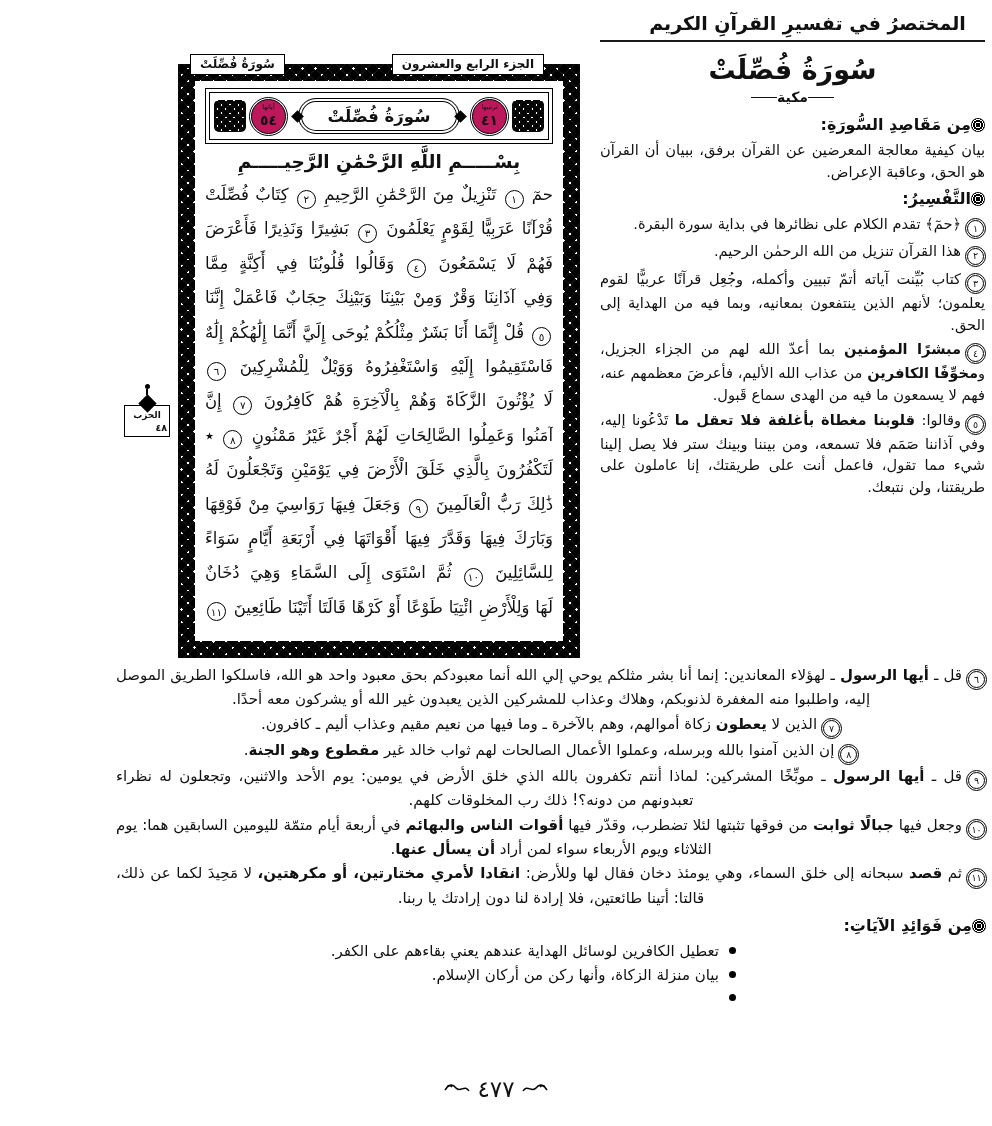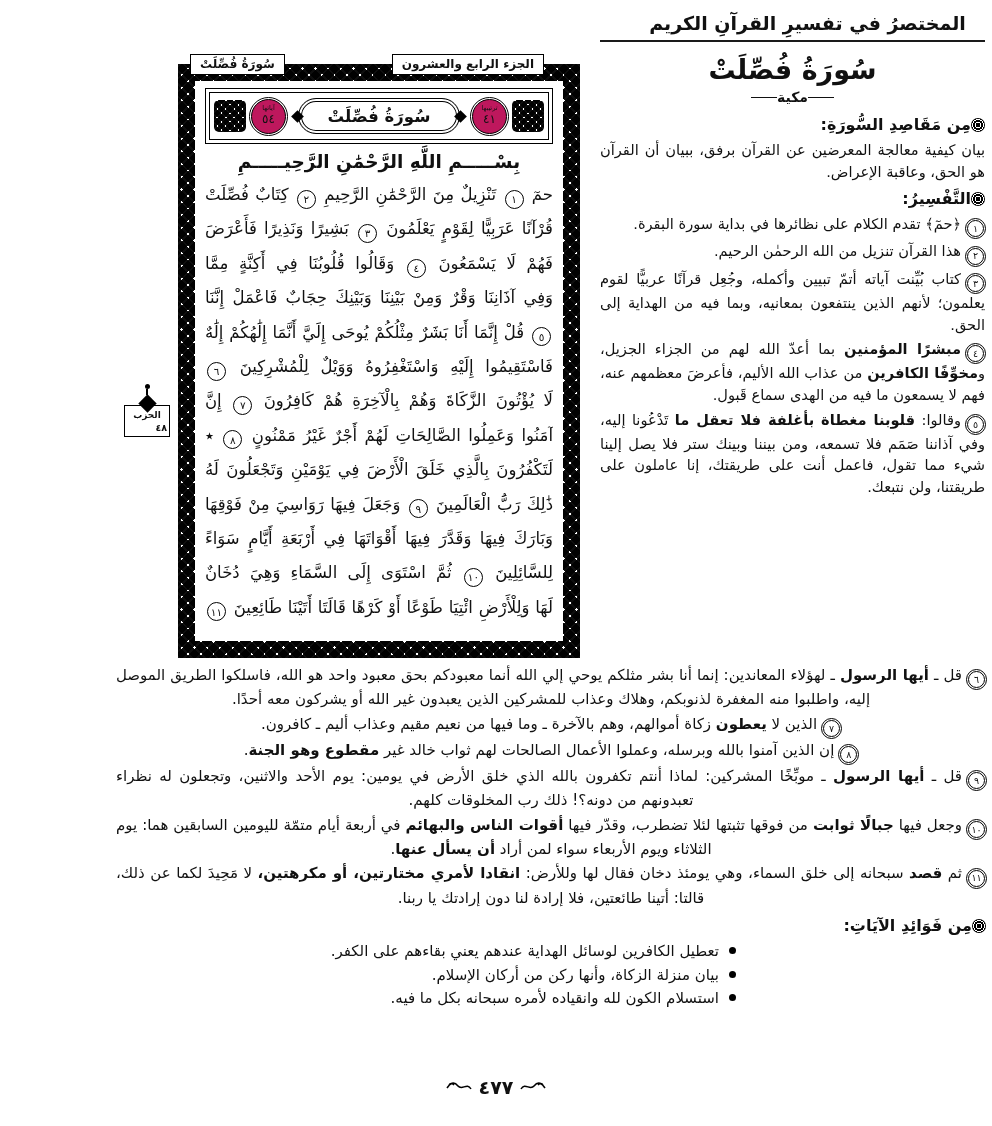--- a/index.html
+++ b/index.html
@@ -36,21 +36,21 @@
   .frame-inner{background:#fff;height:100%;box-sizing:border-box;padding:7px 10px 4px;}
   .band-wrap{border:1px solid #000;padding:3px;margin-bottom:7px;}
   .band{border:1.5px solid #000;height:42px;display:flex;align-items:center;gap:5px;padding:2px 4px;}
   .floral{width:32px;height:32px;flex:none;border-radius:5px;
     background-image:repeating-linear-gradient(45deg,#fff 0 1.3px,#0e0e0e 1.3px 6px),
                      repeating-linear-gradient(-45deg,#fff 0 1.3px,#0e0e0e 1.3px 6px);
     background-blend-mode:multiply;}
   .medallion{width:33px;height:33px;flex:none;border:1px solid #000;outline:1px solid #000;outline-offset:1.5px;
     border-radius:50%;display:flex;flex-direction:column;align-items:center;justify-content:center;line-height:1.15;background:#be185d;}
   .medallion .lbl{font-size:6.5px;}
-  .medallion .val{font-size:12px;font-weight:normal;}
+  .medallion .val{font-size:14px;font-weight:bold;}
   .cartouche{flex:1;height:34px;border:1.5px solid #000;border-radius:18px;margin:0 7px;position:relative;
     display:flex;align-items:center;justify-content:center;font-size:16.5px;font-weight:bold;
     box-shadow:inset 0 0 0 2px #fff,inset 0 0 0 3px #000;}
   .cartouche::before,.cartouche::after{content:"";position:absolute;width:9px;height:9px;background:#000;transform:rotate(45deg);}
   .cartouche::before{right:-6px;}
   .cartouche::after{left:-6px;}
   .basmala{text-align:center;font-size:18.5px;font-weight:bold;margin:3px 0 6px;}
   .qtext{font-size:16.5px;line-height:34.4px;}
   .qline{text-align:justify;text-align-last:justify;overflow:hidden;height:34.4px;}
   .aynum{display:inline-flex;align-items:center;justify-content:center;width:17px;height:17px;
@@ -64,21 +64,21 @@
   .hizb .lbl{font-size:9px;font-weight:bold;line-height:1.3;}
   .hizb .val{font-size:9.5px;font-weight:bold;line-height:1.2;text-align:right;}
   
   .bottom{position:absolute;top:664px;right:6px;left:116px;}
   .bottom .titem{font-size:15px;line-height:22.4px;text-align:justify;text-align-last:center;margin:0 0 2px;}
   .fawaid-list{margin:3px 250px 0 0;padding:0;}
   .fawaid-list .fitem{list-style:none;font-size:15px;line-height:23.4px;text-align:right;}
   .dot{display:inline-block;width:7px;height:7px;border-radius:50%;background:#000;margin-left:10px;vertical-align:2px;}
   
   .footer{position:absolute;left:0;right:0;top:1076px;display:flex;align-items:center;justify-content:center;gap:7px;}
-  .pagenum{font-size:19px;font-weight:bold;}
+  .pagenum{font-size:23px;font-weight:normal;}
   .flip{transform:scaleX(-1);}
 </style>
 </head>
 <body>
 
 <div class="page">
 
   <div class="right-col">
     <div class="book-logo">المختصرُ في تفسيرِ القرآنِ الكريم</div>
     <div class="logo-rule"></div>
@@ -165,21 +165,21 @@
     <p class="titem"><span class="tnum">١٠</span><span><span>وجعل فيها </span><span class="b">جبالًا ثوابت</span><span> من فوقها تثبتها لئلا تضطرب، وقدّر فيها </span><span class="b">أقوات الناس والبهائم</span><span> في أربعة أيام متمّة لليومين السابقين هما: يوم الثلاثاء ويوم الأربعاء سواء لمن أراد </span><span class="b">أن يسأل عنها</span><span>.</span></span></p>
     <p class="titem"><span class="tnum">١١</span><span><span>ثم </span><span class="b">قصد</span><span> سبحانه إلى خلق السماء، وهي يومئذ دخان فقال لها وللأرض: </span><span class="b">انقادا لأمري مختارتين، أو مكرهتين،</span><span> لا مَحِيدَ لكما عن ذلك، قالتا: أتينا طائعتين، فلا إرادة لنا دون إرادتك يا ربنا.</span></span></p>
 
     <div class="sec-head">
       <span class="rosette"></span>
       <span>مِن فَوَائِدِ الآيَاتِ:</span>
     </div>
     <div class="fawaid-list">
       <div class="fitem"><span class="dot"></span><span>تعطيل الكافرين لوسائل الهداية عندهم يعني بقاءهم على الكفر.</span></div>
       <div class="fitem"><span class="dot"></span><span>بيان منزلة الزكاة، وأنها ركن من أركان الإسلام.</span></div>
-      <div class="fitem"><span class="dot"></span><span>استسلام الكون لله وانقياده لأمره سبحانه بكل ما فيه.</span></div>
+      <div class="fitem"><span class="dot"></span></div>
     </div>
   </div>
 
   <div class="footer">
     <svg width="26" height="12" viewBox="0 0 26 12">
         <path d="M1 8 C5 1, 10 10, 14 5 S 22 2, 25 7 M18 4 c2 -2 4 -2 5 0" stroke="#000" fill="none" stroke-width="1.5"></path>
       </svg>
     <span class="pagenum">٤٧٧</span>
     <svg class="flip" width="26" height="12" viewBox="0 0 26 12">
         <path d="M1 8 C5 1, 10 10, 14 5 S 22 2, 25 7 M18 4 c2 -2 4 -2 5 0" stroke="#000" fill="none" stroke-width="1.5"></path>

